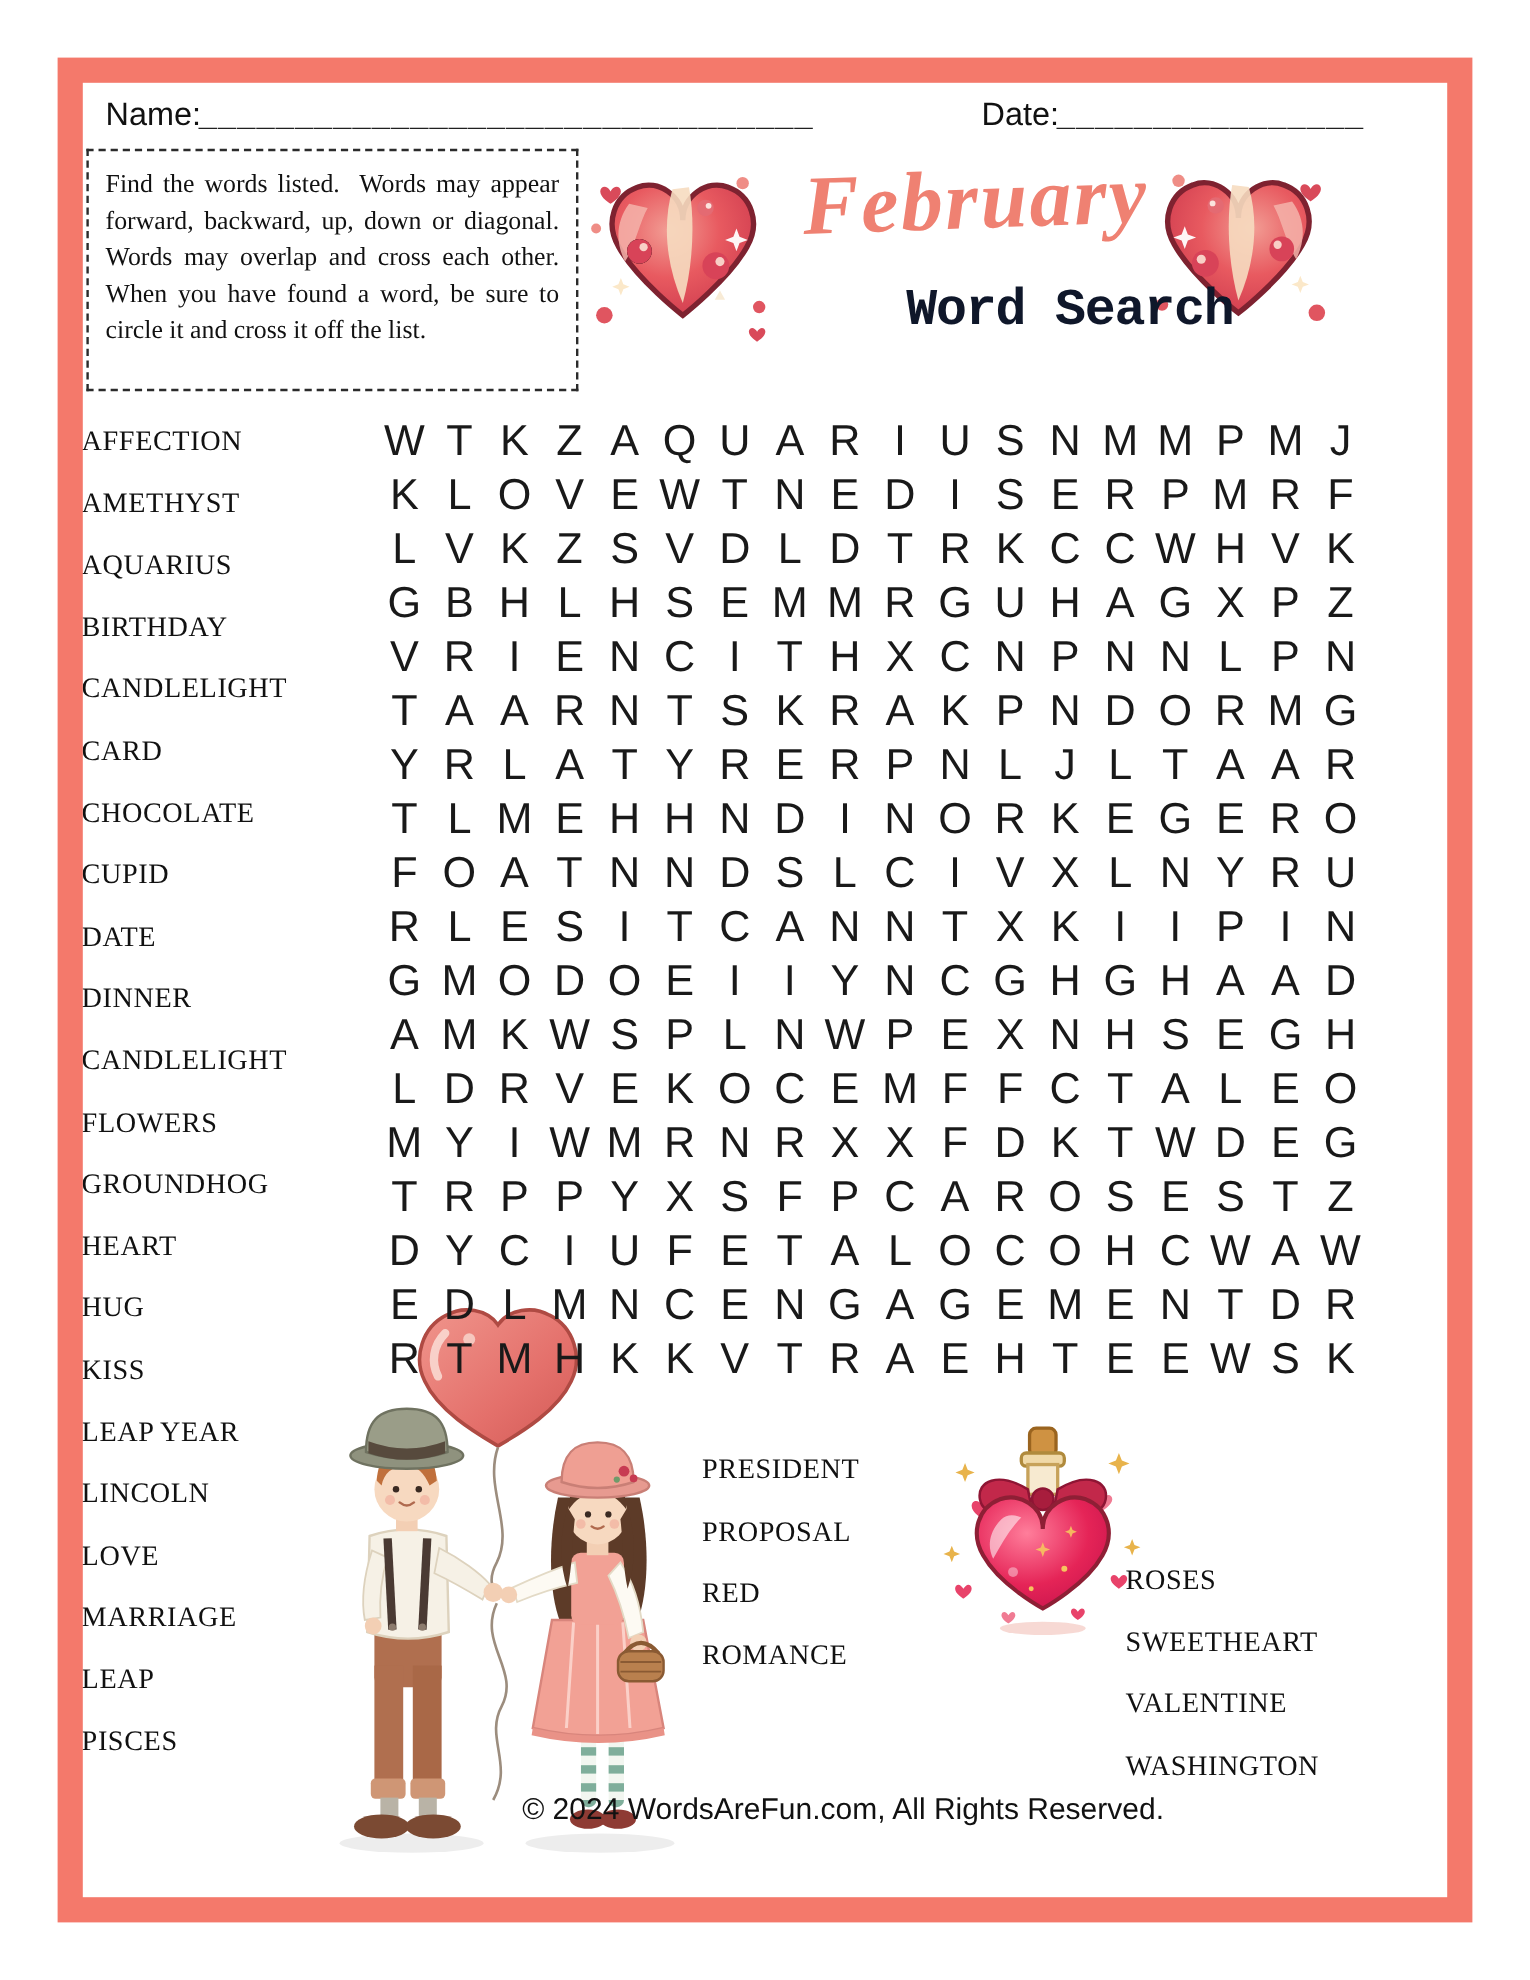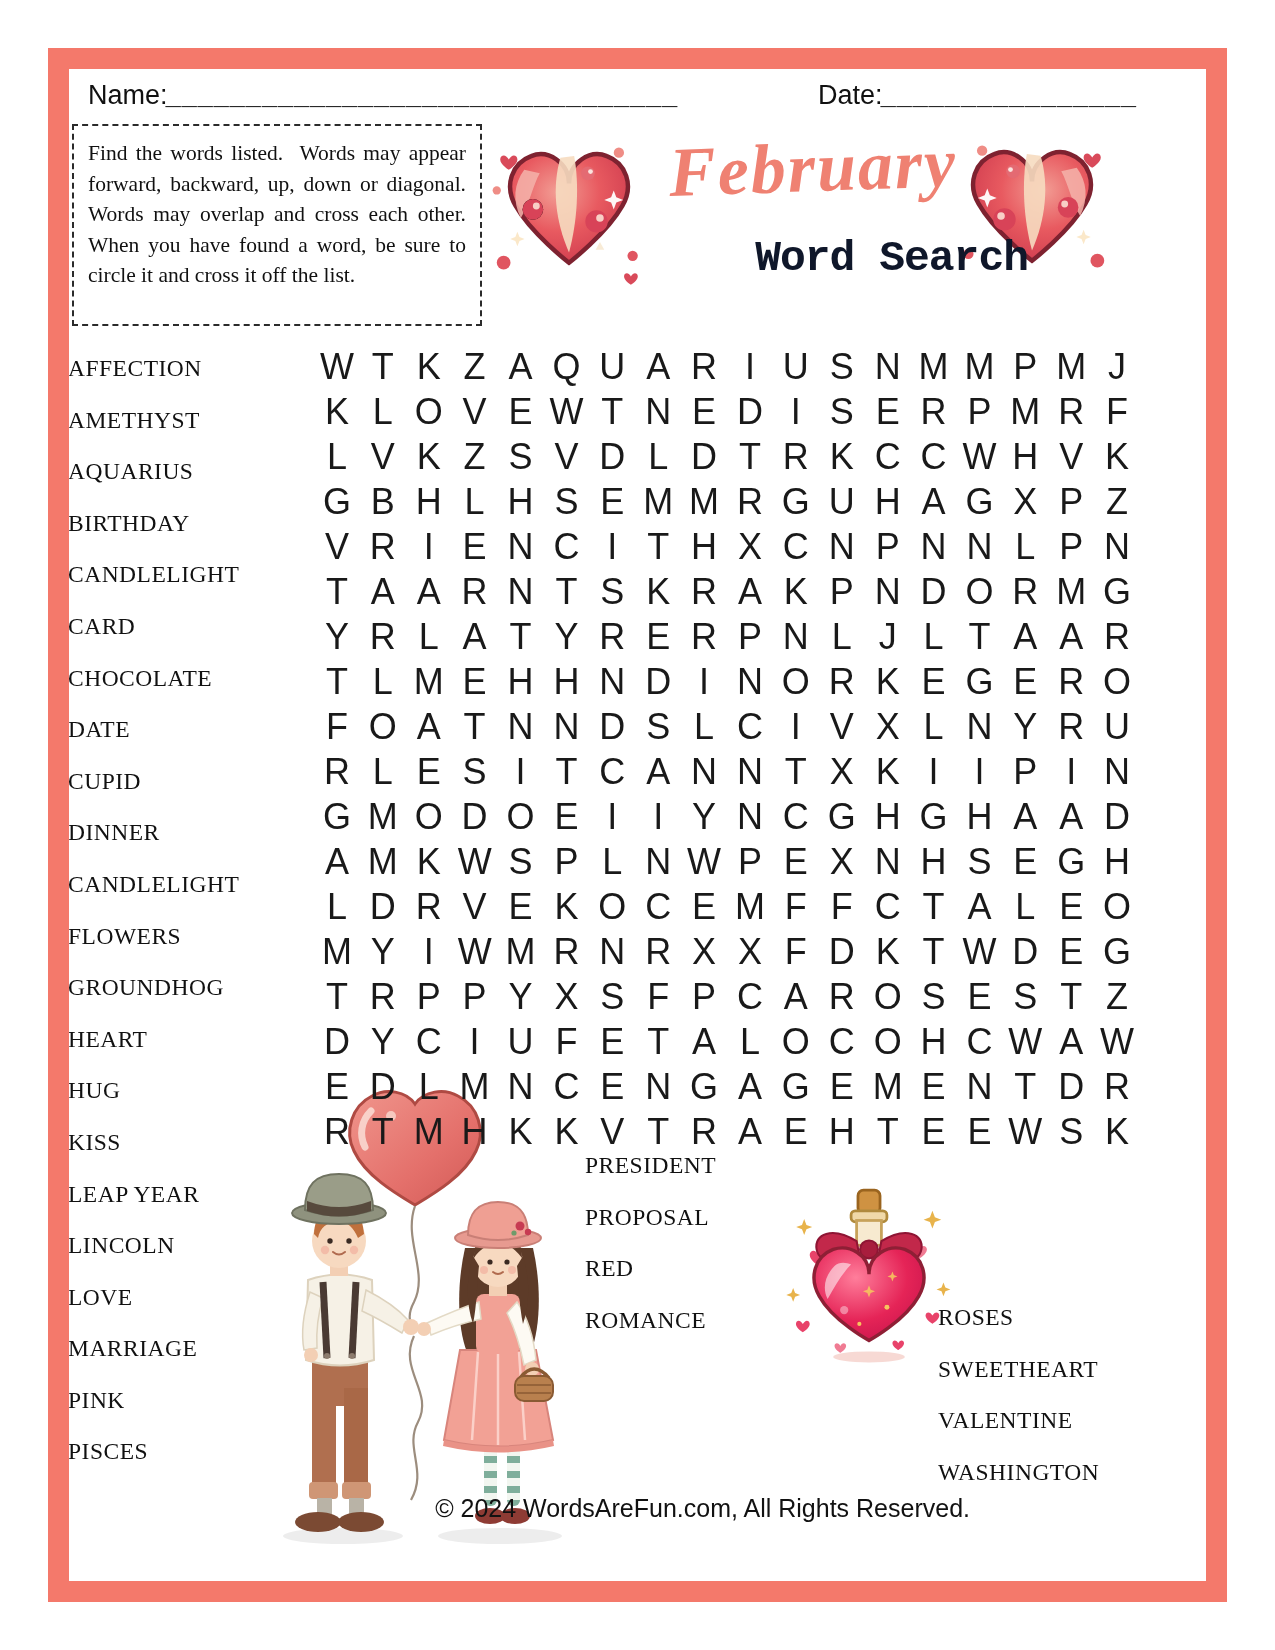--- a/index.html
+++ b/index.html
@@ -113,34 +113,34 @@
   <div class="title-main">Word Search</div>
 
   <div class="wlist" style="left:68px;top:343px;width:195px;">
       <div class="word">AFFECTION</div>
       <div class="word">AMETHYST</div>
       <div class="word">AQUARIUS</div>
       <div class="word">BIRTHDAY</div>
       <div class="word">CANDLELIGHT</div>
       <div class="word">CARD</div>
       <div class="word">CHOCOLATE</div>
+      <div class="word">CUPID</div>
       <div class="word">DATE</div>
-      <div class="word">CUPID</div>
       <div class="word">DINNER</div>
       <div class="word">CANDLELIGHT</div>
       <div class="word">FLOWERS</div>
       <div class="word">GROUNDHOG</div>
       <div class="word">HEART</div>
       <div class="word">HUG</div>
       <div class="word">KISS</div>
       <div class="word">LEAP YEAR</div>
       <div class="word">LINCOLN</div>
       <div class="word">LOVE</div>
       <div class="word">MARRIAGE</div>
-      <div class="word">PINK</div>
+      <div class="word">LEAP</div>
       <div class="word">PISCES</div>
     </div>
 
   <div class="grid">
       <div class="cell">W</div>
       <div class="cell">T</div>
       <div class="cell">K</div>
       <div class="cell">Z</div>
       <div class="cell">A</div>
       <div class="cell">Q</div>
@@ -563,21 +563,21 @@
         <circle cx="280" cy="144" r="3.2" fill="#c73b52"></circle>
       <circle cx="266" cy="145" r="2.6" fill="#6f9b6a"></circle>
       <circle cx="242" cy="174" r="2.6" fill="#3a2a22"></circle>
         <circle cx="259" cy="174" r="2.6" fill="#3a2a22"></circle>
       <circle cx="236" cy="182" r="4" fill="#f2b1a0" opacity=".75"></circle>
         <circle cx="264" cy="182" r="4" fill="#f2b1a0" opacity=".75"></circle>
       <path d="M245 184 Q250 188 255 184" stroke="#b06a4e" stroke-width="2" fill="none" stroke-linecap="round"></path>
     </g>
   </svg>
 
-  <div class="wlist" style="left:585px;top:1140px;width:195px;line-height:52px;">
+  <div class="wlist" style="left:585px;top:1200px;width:195px;line-height:52px;">
       <div class="word">PRESIDENT</div>
       <div class="word">PROPOSAL</div>
       <div class="word">RED</div>
       <div class="word">ROMANCE</div>
     </div>
 
   <svg class="heart-ill" style="left:778px;top:1186px;" width="182" height="182" viewBox="0 0 130 132">
     <defs>
       <radialGradient id="potg" cx="38%" cy="32%" r="85%">
         <stop offset="0%" stop-color="#ff7e9b"></stop>

